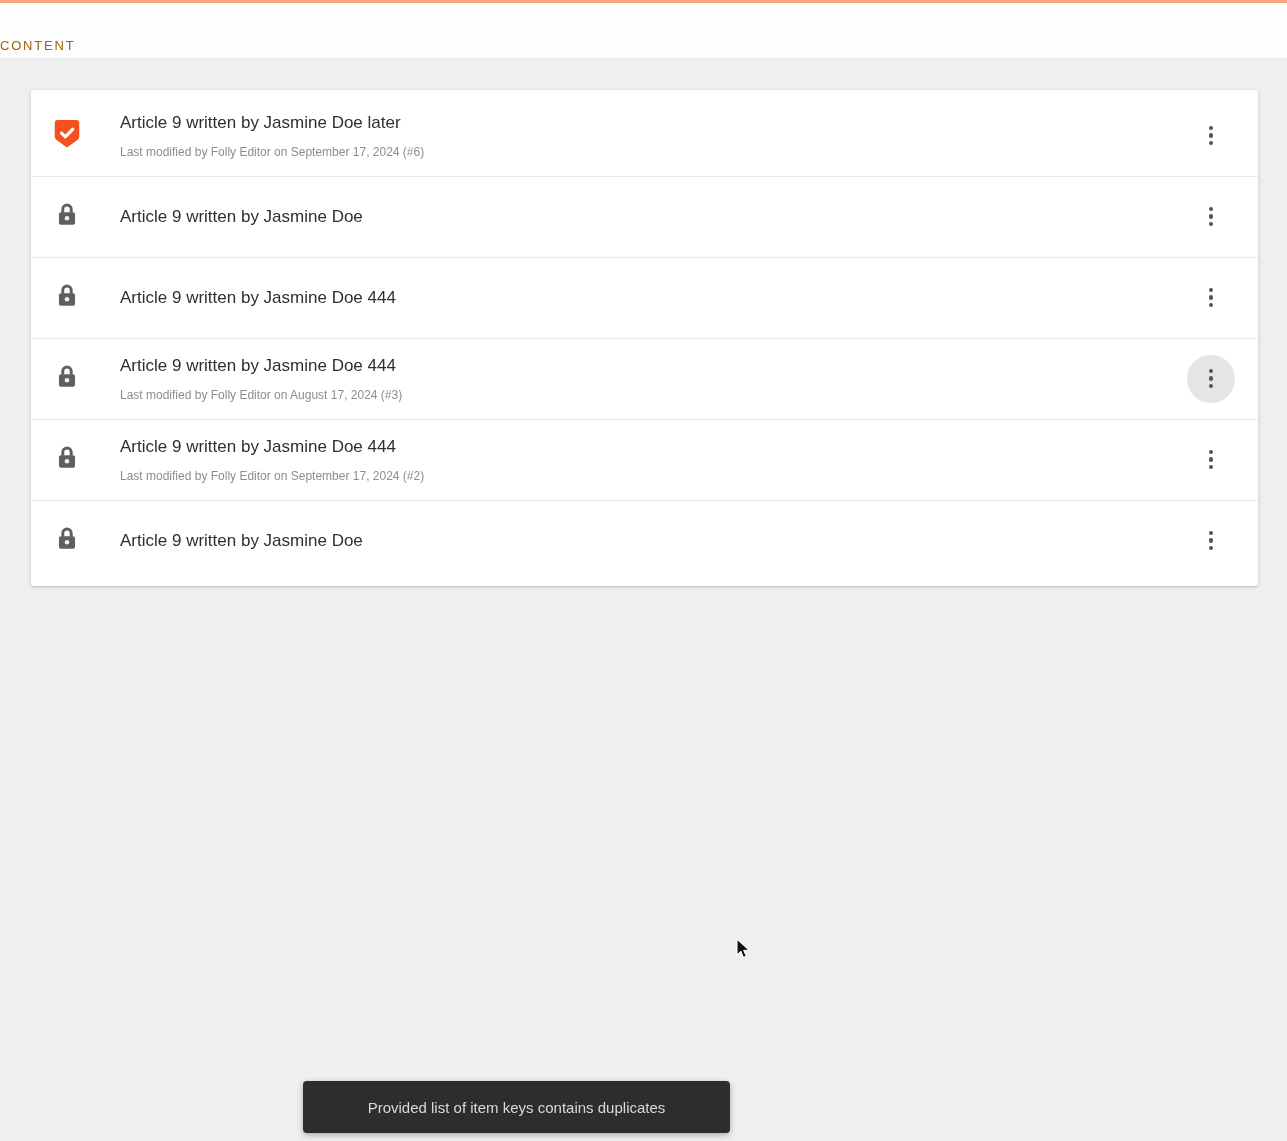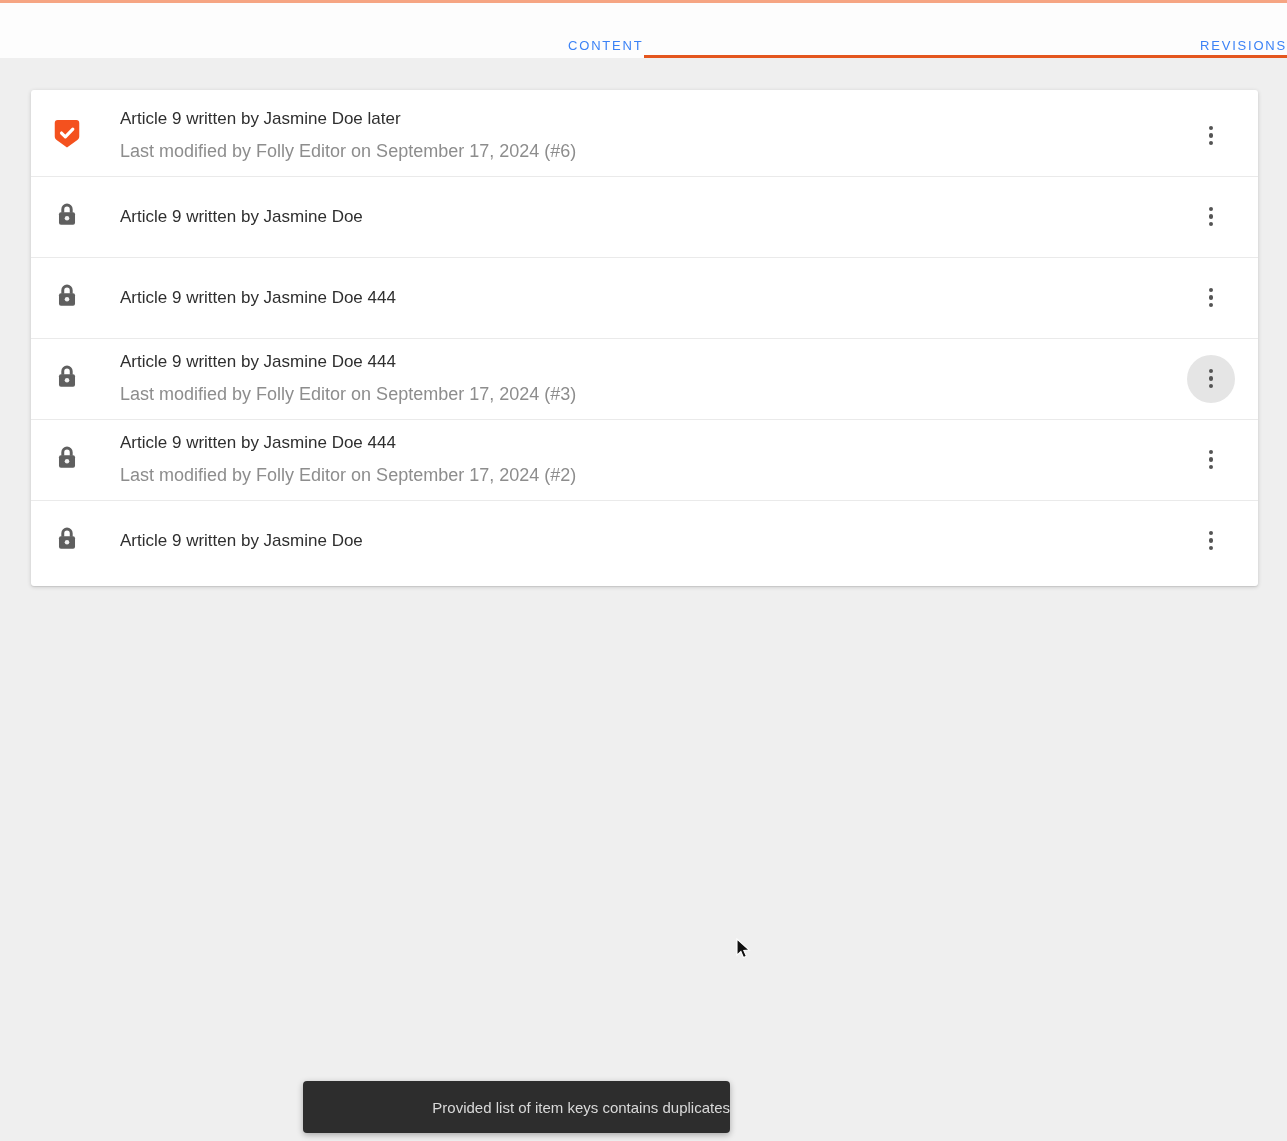--- a/index.html
+++ b/index.html
@@ -16,24 +16,24 @@
   .tab-bar {
     display: flex;
     width: 100%;
     height: 55px;
     background: #fdfdfd;
   }
   .tab {
     flex: 1 1 50%;
     display: flex;
     align-items: center;
-    justify-content: flex-end;
+    justify-content: flex-start;
     font-size: 13px;
     letter-spacing: 1.8px;
-    color: #3b82f6;
+    color: #a16207;
     border-bottom: 3px solid transparent;
     cursor: pointer;
     background: transparent;
     border-top: none; border-left: none; border-right: none;
     font-family: "Liberation Sans", sans-serif;
     margin-top: 32px;
   }
   .tab.active { border-bottom-color: #e4561e; }
 
   
@@ -74,21 +74,21 @@
     display: flex;
     flex-direction: column;
     gap: 12px;
     overflow: hidden;
   }
   .row-title {
     font-size: 17px;
     color: #2f2f2f;
   }
   .row-subtitle {
-    font-size: 18px;
+    font-size: 12px;
     color: #8d8d8d;
   }
   .kebab-btn {
     flex: 0 0 48px;
     width: 48px;
     height: 48px;
     margin-right: 23px;
     border: none;
     background: transparent;
     border-radius: 50%;
@@ -113,21 +113,21 @@
   .toast {
     position: absolute;
     left: 303px;
     top: 1081px;
     width: 427px;
     height: 52px;
     background: #2d2d2d;
     border-radius: 4px;
     display: flex;
     align-items: center;
-    justify-content: flex-end;
+    justify-content: center;
     color: #d9d9d9;
     font-size: 15px;
     box-shadow: 0 2px 6px rgba(0,0,0,0.3);
   }
 
   
   .cursor {
     position: absolute;
     left: 735px;
     top: 938px;
@@ -136,23 +136,20 @@
 </style>
 </head>
 <body>
 
 <header>
   <div class="top-accent"></div>
   <nav class="tab-bar">
     <button class="tab">
       <span>CONTENT</span>
     </button>
-    <button class="tab active">
-      <span>REVISIONS</span>
-    </button>
   </nav>
 </header>
 
 <section class="card">
   <div>
   <div class="row">
     <div class="icon-cell">
       <span>
         <svg width="28" height="31" viewBox="0 0 24 26">
           <path d="M4 1.5 h16 a2.5 2.5 0 0 1 2.5 2.5 v11.5 c0 1.2 -0.6 2.3 -1.6 3 L12 25 L3.1 18.5 c-1 -0.7 -1.6 -1.8 -1.6 -3 V4 a2.5 2.5 0 0 1 2.5 -2.5 z" fill="#f4511e"></path>
@@ -226,21 +223,21 @@
       <span>
         <svg width="26" height="30" viewBox="0 0 24 26">
           <path d="M8.1 11 V7.7 a3.9 3.9 0 0 1 7.8 0 V11" fill="none" stroke="#5f5f5f" stroke-width="2.7"></path>
           <rect x="4.6" y="10.4" width="14.8" height="11.6" rx="1.8" fill="#5f5f5f"></rect>
           <circle cx="12" cy="16" r="2.1" fill="#f2f2f2"></circle>
         </svg>
       </span>
     </div>
     <div class="text-cell">
       <span class="row-title">Article 9 written by Jasmine Doe 444</span>
-      <span class="row-subtitle">Last modified by Folly Editor on September 17, 2024 (#3)</span>
+      <span class="row-subtitle">Last modified by Folly Editor on August 17, 2024 (#3)</span>
     </div>
     <button class="kebab-btn hover">
       <span class="kebab">
         <span></span>
             <span></span>
             <span></span>
       </span>
     </button>
   </div>
 

